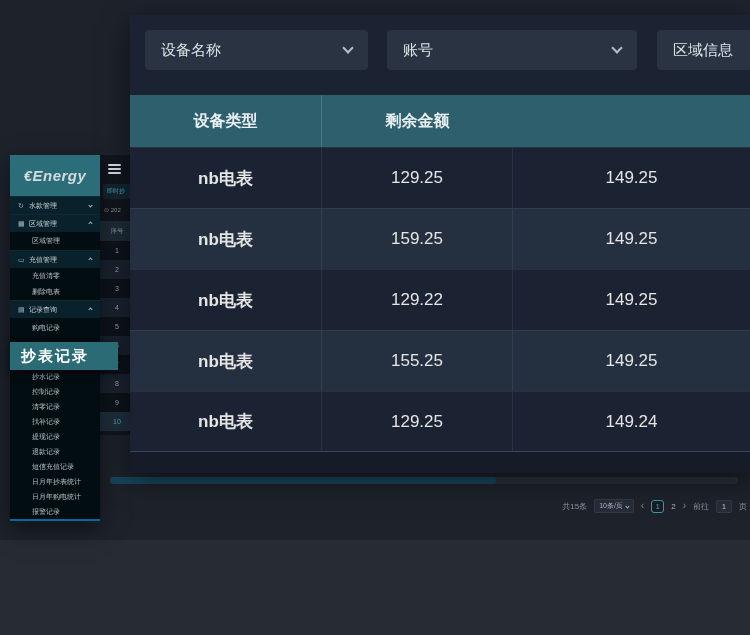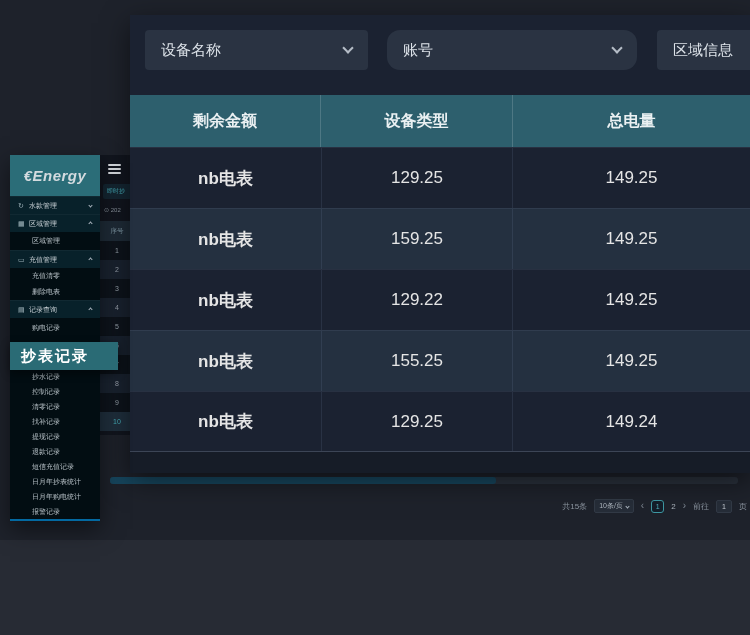--- a/index.html
+++ b/index.html
@@ -31,21 +31,21 @@
   .chev{display:inline-block;width:6px;height:6px;border-left:1.5px solid #aab3bd;border-bottom:1.5px solid #aab3bd;transform:rotate(-45deg);}
   .chev.tiny{width:3px;height:3px;border-width:1px;}
   .chev.up{transform:rotate(135deg);}
 
   
   #panel{position:absolute;left:130px;top:15px;width:620px;height:458px;background:#1b2231;z-index:2;box-shadow:0 8px 26px rgba(0,0,0,.5);padding-left:44px;}
   .fselect{position:absolute;top:15px;height:40px;background:#2a3342;border-radius:4px;display:flex;align-items:center;padding:0 16px;cursor:pointer;}
   .fselect .flabel{font-size:15px;color:#dde3e9;flex:1;}
   .fselect .chev{width:8px;height:8px;border-width:2px;border-color:#b5bdc7;margin-left:10px;margin-top:-4px;}
   #fsel-1{left:15px;width:223px;}
-  #fsel-2{left:257px;width:250px;border-radius:13px;}
+  #fsel-2{left:257px;width:250px;}
   #fsel-3{left:527px;width:225px;}
 
   #tbl{position:absolute;left:0;top:80px;width:620px;}
   .thead{display:flex;height:52px;background:#2d5f6d;}
   .th{display:flex;align-items:center;justify-content:center;font-size:16px;font-weight:bold;color:#eaf0f2;border-right:1px solid rgba(255,255,255,.16);}
   .th:last-child{border-right:none;}
   .trow{display:flex;height:61px;border-top:1px solid rgba(130,150,180,.13);}
   .trow.even{background:#243040;}
   .td{display:flex;align-items:center;justify-content:center;font-size:17px;color:#e5e5e5;border-right:1px solid rgba(130,150,180,.15);}
   .td:last-child{border-right:none;}
@@ -119,23 +119,22 @@
     <div class="fselect" id="fsel-2">
       <span class="flabel">账号</span>
       <span class="chev"></span>
     </div>
     <div class="fselect" id="fsel-3">
       <span class="flabel">区域信息</span>
     </div>
 
     <div id="tbl">
       <div class="thead">
+        <div class="th c1">设备类型</div>
         <div class="th c2">剩余金额</div>
-        <div class="th c1">设备类型</div>
-        <div class="th c3">总电量</div>
       </div>
       <div class="trow">
         <div class="td name c1">nb电表</div>
         <div class="td c2">129.25</div>
         <div class="td c3">149.25</div>
       </div>
       <div class="trow even">
         <div class="td name c1">nb电表</div>
         <div class="td c2">159.25</div>
         <div class="td c3">149.25</div>

